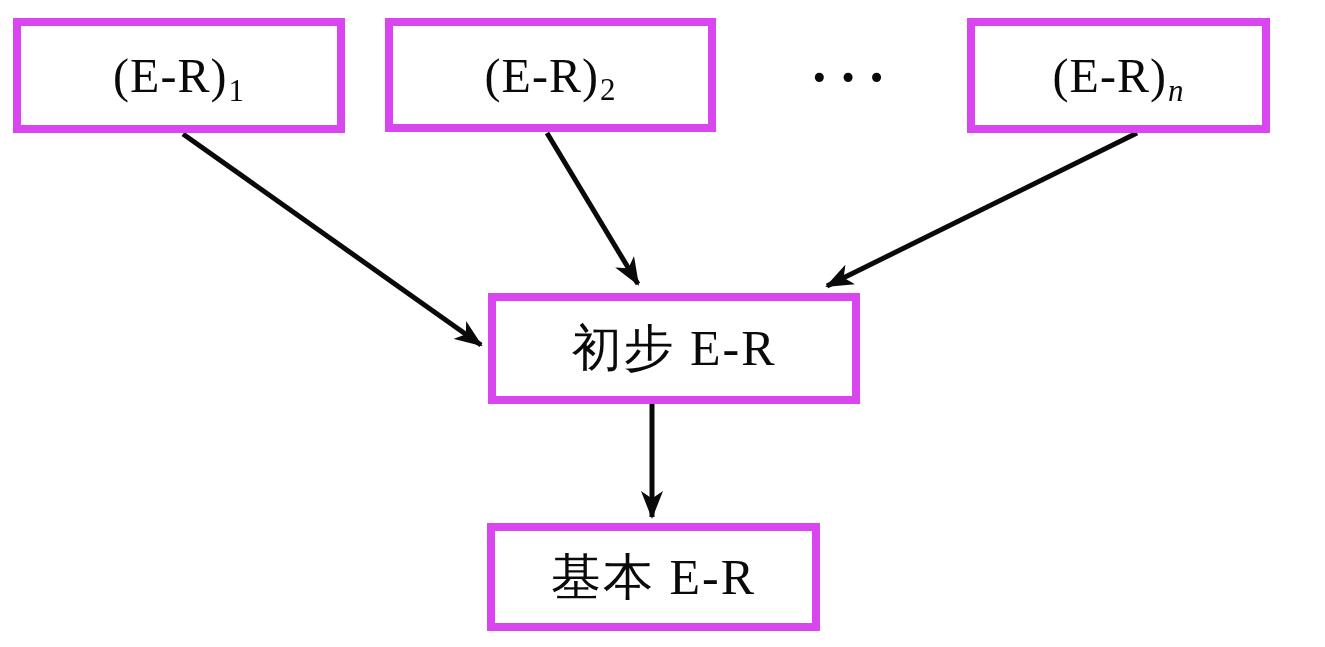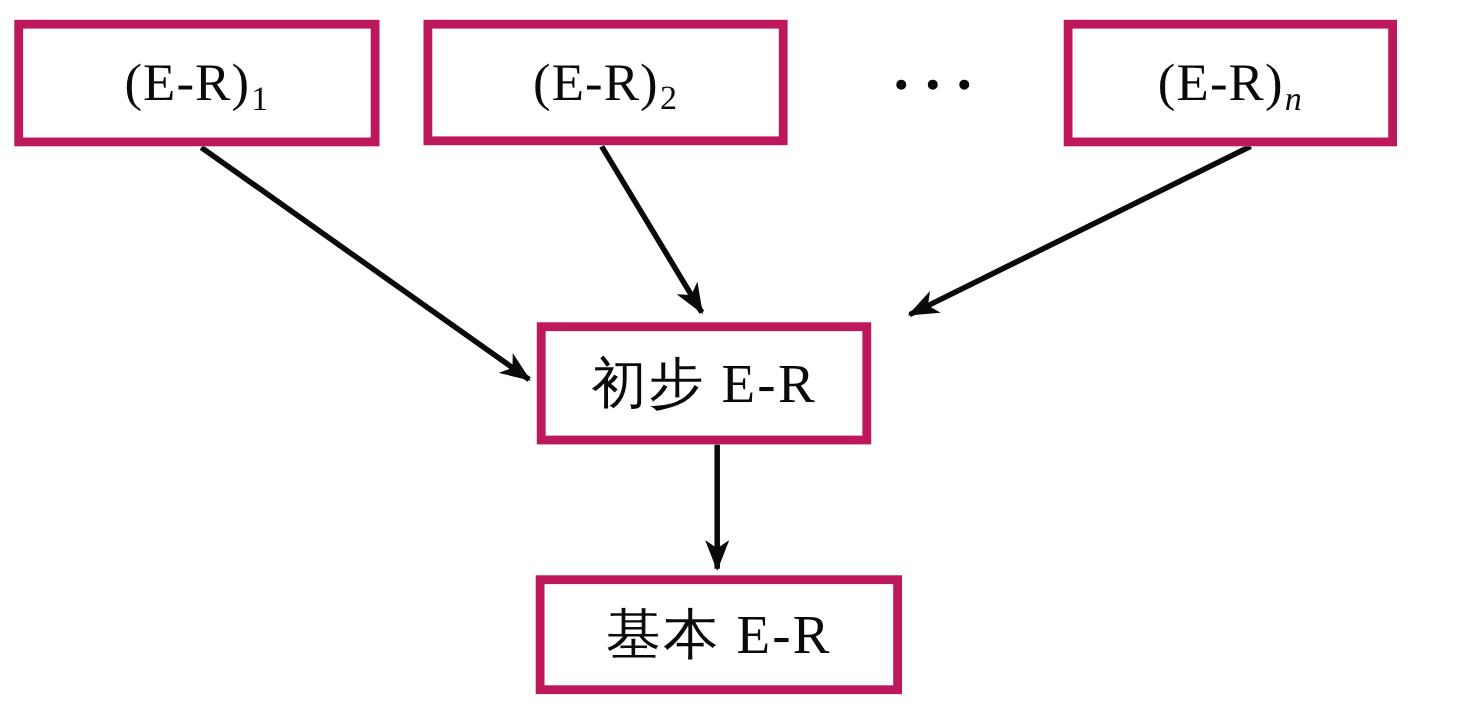--- a/index.html
+++ b/index.html
@@ -12,21 +12,21 @@
     width: 1325px;
     height: 647px;
     background: #ffffff;
     overflow: hidden;
     font-family: "Liberation Serif", serif;
     color: #0a0a0a;
   }
   .node {
     position: absolute;
     box-sizing: border-box;
-    border: 8px solid #be185d;
+    border: 8px solid #d946ef;
     background: #ffffff;
     display: flex;
     align-items: center;
     justify-content: center;
     white-space: nowrap;
   }
   .latin-label {
     display: inline-flex;
     align-items: baseline;
     font-size: 48px;
@@ -64,21 +64,21 @@
     left: 0;
     top: 0;
     width: 1325px;
     height: 647px;
     pointer-events: none;
   }
   
   #node-er1 { left: 13px;  top: 18px;  width: 332px; height: 115px; }
   #node-er2 { left: 385px; top: 18px;  width: 331px; height: 114px; }
   #node-ern { left: 967px; top: 18px;  width: 303px; height: 115px; }
-  #node-preliminary { left: 488px; top: 293px; width: 304px; height: 111px; }
+  #node-preliminary { left: 488px; top: 293px; width: 372px; height: 111px; }
   #node-basic       { left: 487px; top: 523px; width: 333px; height: 108px; }
 </style>
 </head>
 <body>
 
 <div class="canvas">
 
   <svg class="arrows-layer" width="1325" height="647" viewBox="0 0 1325 647" xmlns="http://www.w3.org/2000/svg">
     <defs>
       <marker id="arrowhead" markerUnits="userSpaceOnUse" markerWidth="30" markerHeight="22" refX="26" refY="11" orient="auto">

